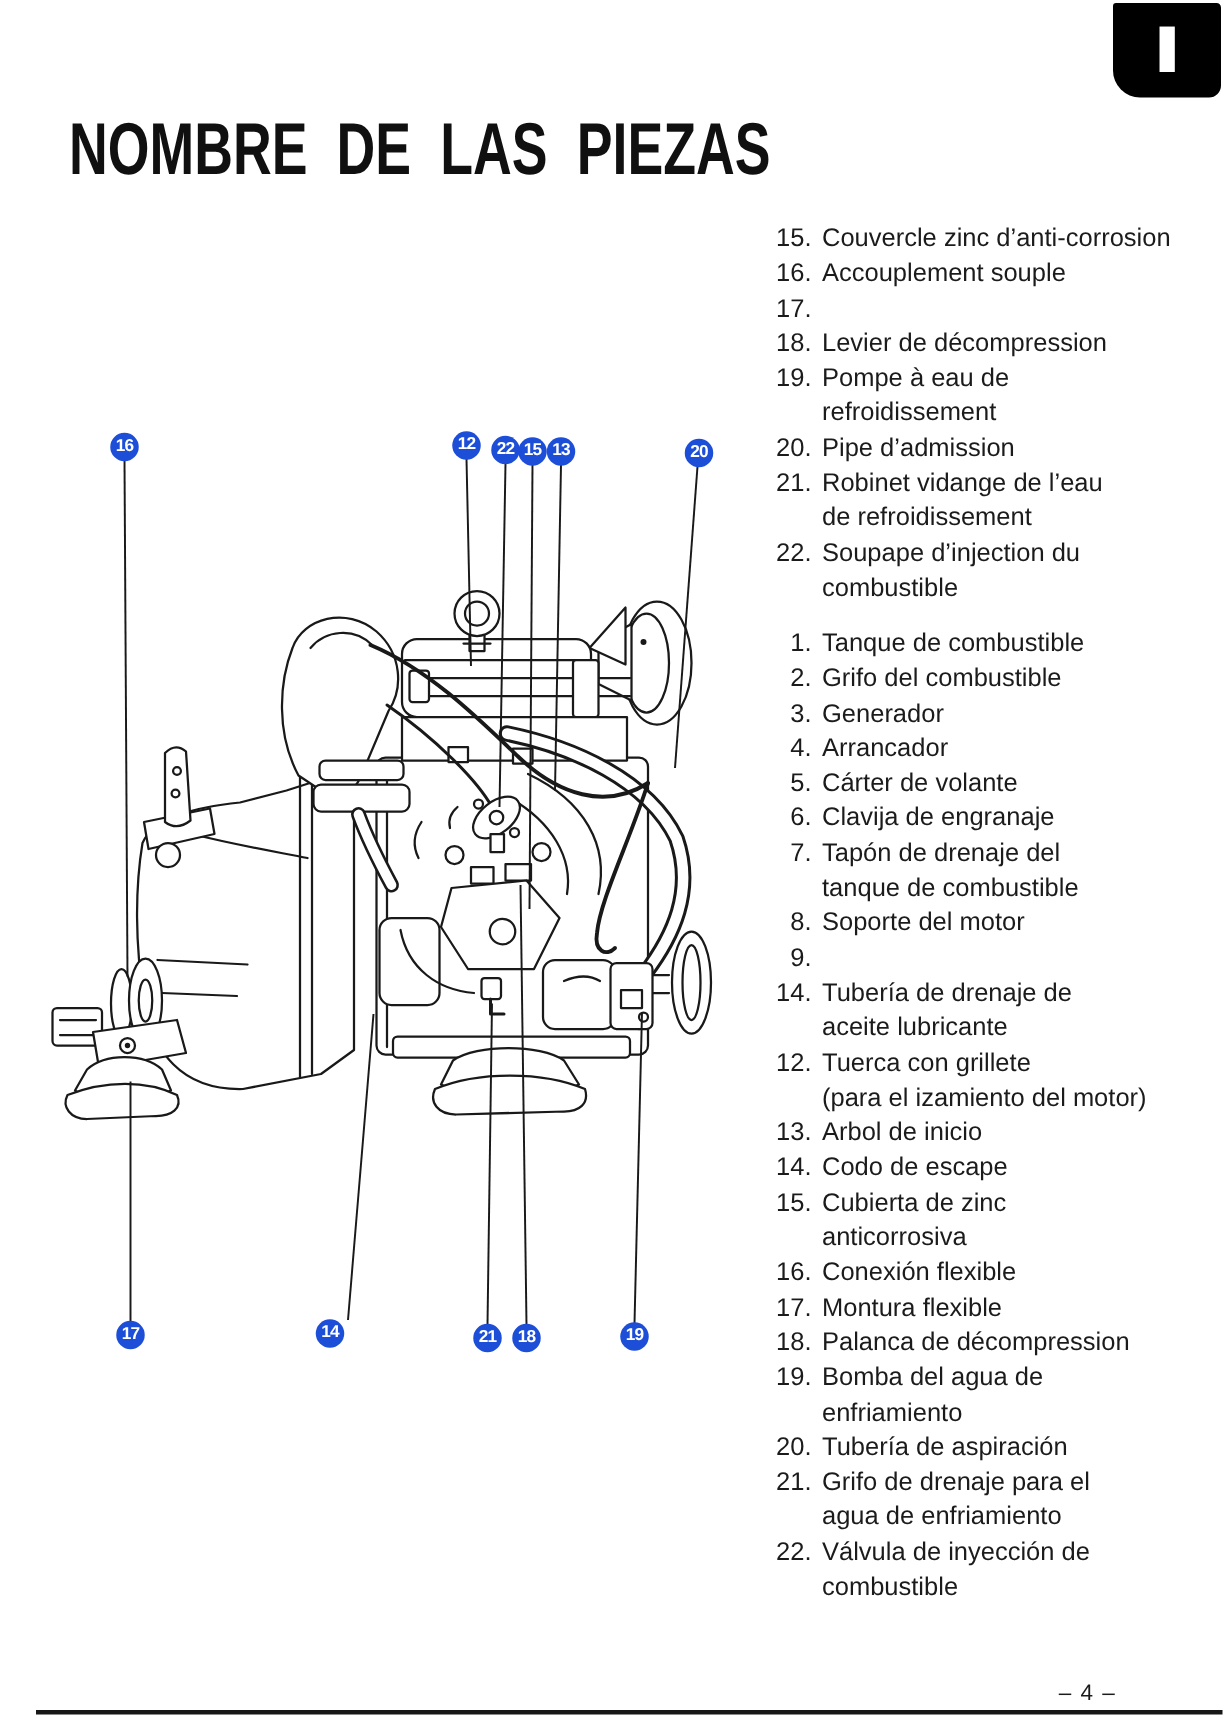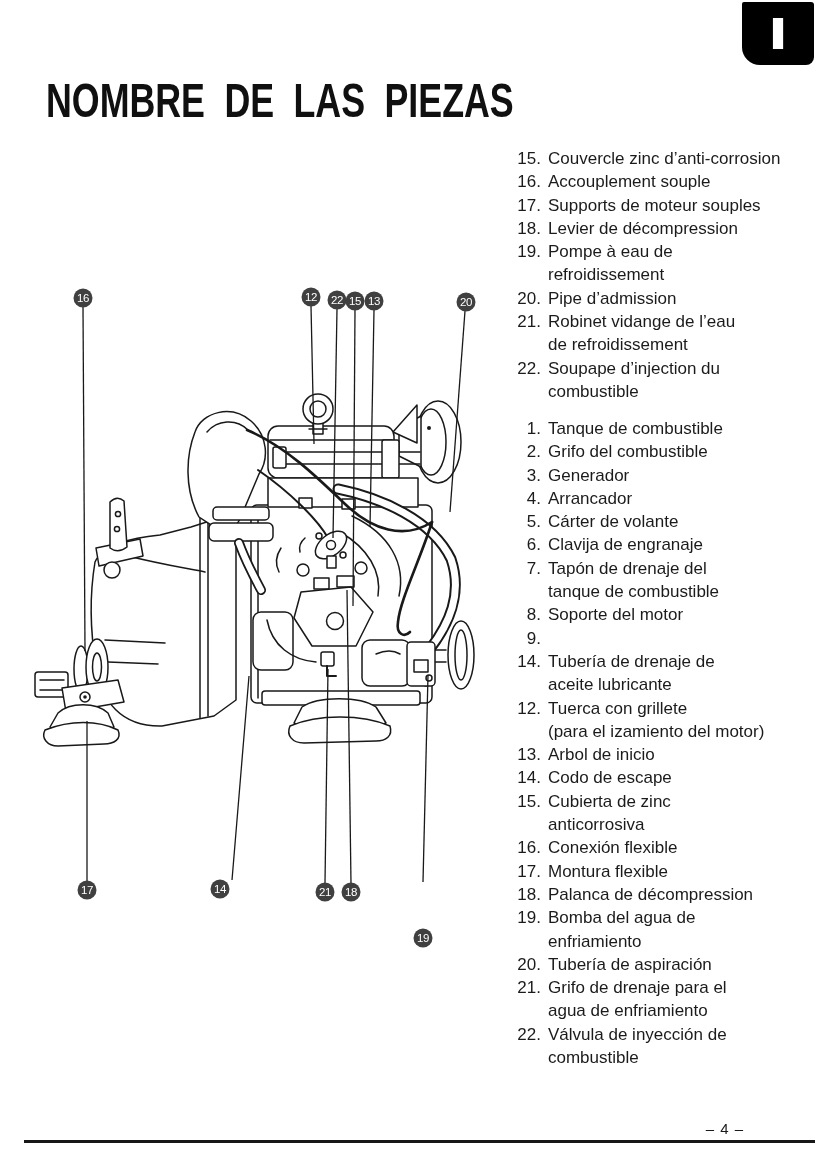--- a/index.html
+++ b/index.html
@@ -34,22 +34,22 @@
   .plist-fr{top:147px;}
   .plist-es{top:417px;}
   .li{display:flex;align-items:flex-start;}
   .num{display:inline-block;width:41px;min-width:41px;text-align:right;padding-right:7px;}
   .txt{display:inline-block;}
 
   
   .fig{position:absolute;left:0;top:0;width:821px;height:1157px;}
   .callout{
     position:absolute;width:19px;height:19px;border-radius:50%;
-    background:#404040;color:#fff;text-align:center;
-    font-size:11.5px;line-height:19px;font-weight:normal;letter-spacing:-0.5px;
+    background:#1d4ed8;color:#fff;text-align:center;
+    font-size:11.5px;line-height:19px;font-weight:bold;letter-spacing:-0.5px;
     transform:translate(-50%,-50%);
   }
 
   
   .pageno{position:absolute;left:690px;top:1120px;width:70px;text-align:center;font-size:15px;letter-spacing:1px;color:#1b1b1b;}
   .bottom-rule{position:absolute;left:24px;top:1140px;width:791px;height:3px;background:#171717;}
 </style>
 </head>
 <body>
 
@@ -181,34 +181,33 @@
   <div class="callout" style="left:83px;top:298px">16</div>
   <div class="callout" style="left:311px;top:297px">12</div>
   <div class="callout" style="left:337px;top:300px">22</div>
   <div class="callout" style="left:355px;top:301px">15</div>
   <div class="callout" style="left:374px;top:301px">13</div>
   <div class="callout" style="left:466px;top:302px">20</div>
   <div class="callout" style="left:87px;top:890px">17</div>
   <div class="callout" style="left:220px;top:889px">14</div>
   <div class="callout" style="left:325px;top:892px">21</div>
   <div class="callout" style="left:351px;top:892px">18</div>
-  <div class="callout" style="left:423px;top:938px">19</div>
+  <div class="callout" style="left:423px;top:891px">19</div>
 
   <div class="plist plist-fr">
     <div class="li">
         <span class="num">15.</span>
         <span class="txt">Couvercle zinc d’anti-corrosion</span>
       </div>
     <div class="li">
         <span class="num">16.</span>
         <span class="txt">Accouplement souple</span>
       </div>
     <div class="li">
         <span class="num">17.</span>
-        <span class="txt">Supports de moteur souples</span>
       </div>
     <div class="li">
         <span class="num">18.</span>
         <span class="txt">Levier de décompression</span>
       </div>
     <div class="li">
         <span class="num">19.</span>
         <span class="txt"><span>Pompe à eau de</span><br><span>refroidissement</span></span>
       </div>
     <div class="li">

